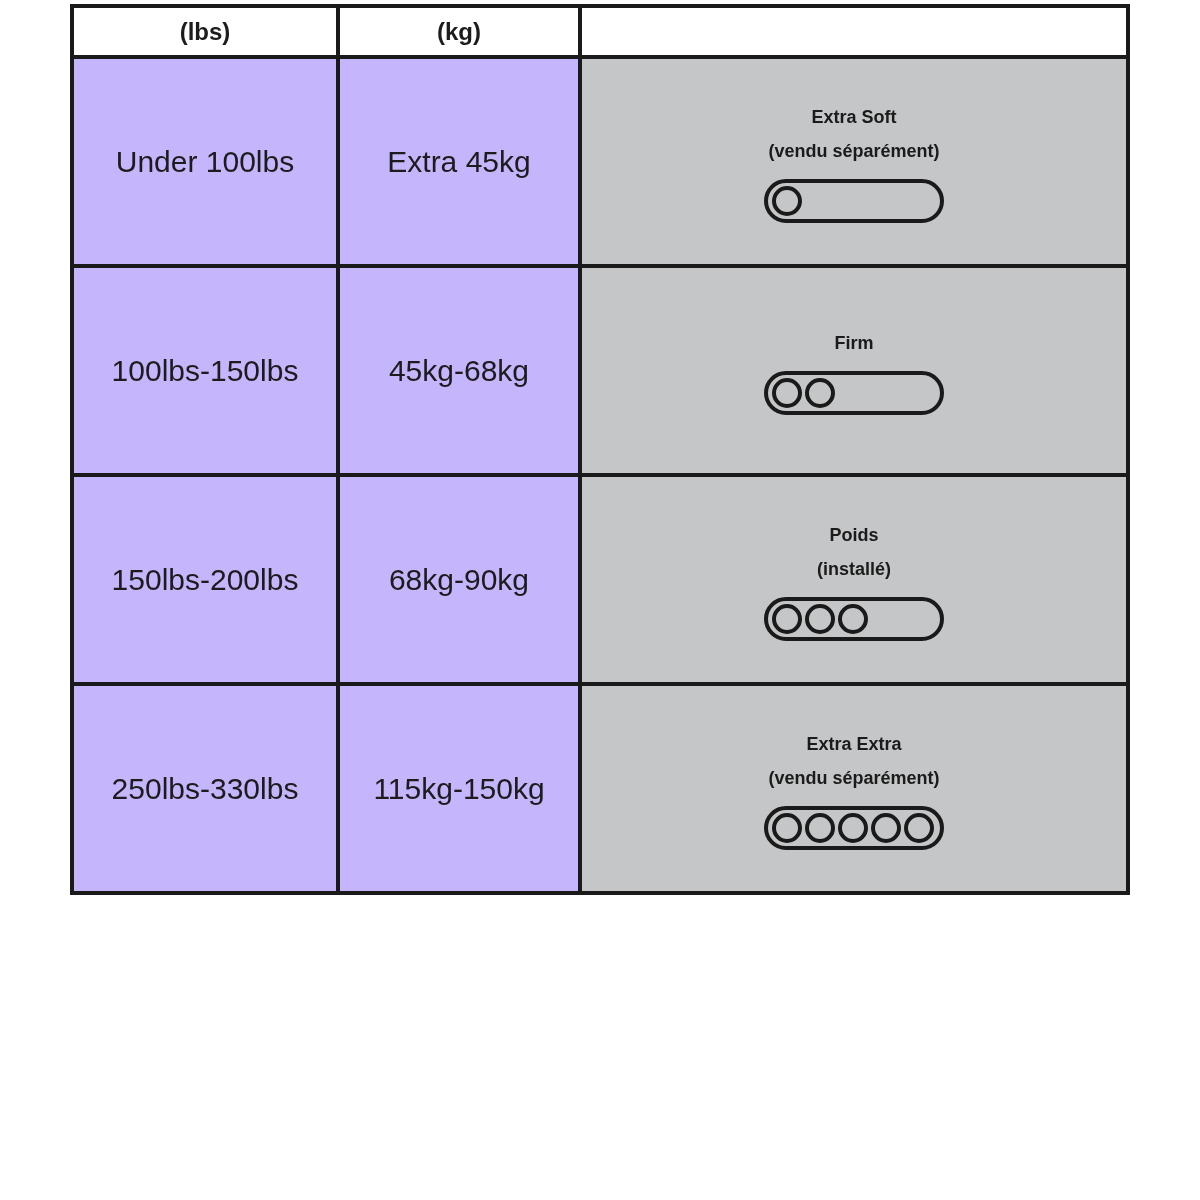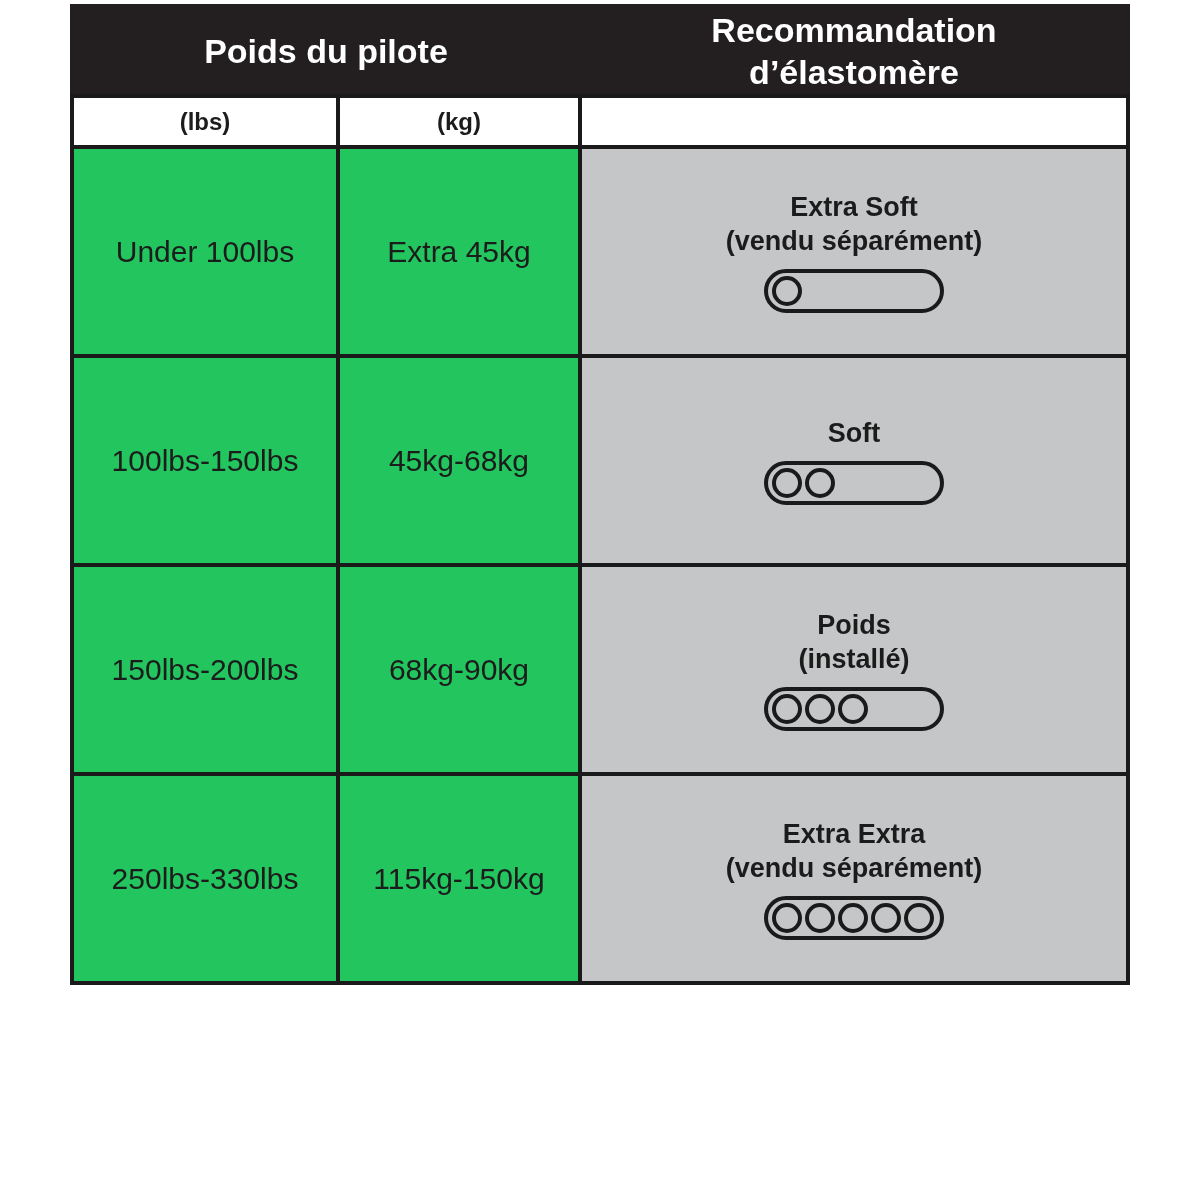--- a/index.html
+++ b/index.html
@@ -45,35 +45,35 @@
     border-bottom-color:var(--border);
   }
   tr.subhead td{
     height:47px;
     font-size:24px;
     font-weight:bold;
     background:#ffffff;
   }
   tr.datarow{height:209px;}
   tr.datarow td{
-    background:#22c55e;
+    background:#c4b5fd;
     font-size:30px;
     font-weight:400;
   }
   tr.datarow td.reco{
     background:var(--cell-gray);
   }
   .rec{
     display:flex;
     flex-direction:column;
     align-items:center;
     justify-content:center;
   }
   .rec-label{
-    font-size:27px;
+    font-size:18px;
     font-weight:bold;
     line-height:34px;
     color:#1b1b1b;
   }
   .pill{
     margin-top:11px;
     box-sizing:border-box;
     width:180px;
     height:44px;
     border:4px solid var(--border);
@@ -99,27 +99,20 @@
 <body>
 
 <table class="spec">
   <colgroup>
       <col class="c1">
       <col class="c2">
       <col class="c3">
     </colgroup>
 
   <tbody>
-      <tr class="head">
-    <th colspan="2">Poids du pilote</th>
-    <th>
-      <div>Recommandation</div>
-      <div>d’élastomère</div>
-    </th>
-  </tr>
 
   <tr class="subhead">
     <td>(lbs)</td>
     <td>(kg)</td>
     <td></td>
   </tr>
 
   <tr class="datarow">
     <td>Under 100lbs</td>
     <td>Extra 45kg</td>
@@ -132,21 +125,21 @@
             </div>
       </div>
     </td>
   </tr>
 
   <tr class="datarow">
     <td>100lbs-150lbs</td>
     <td>45kg-68kg</td>
     <td class="reco">
       <div class="rec">
-        <div class="rec-label">Soft</div>
+        <div class="rec-label">Firm</div>
 
         <div class="pill">
               <span class="dot"></span>
               <span class="dot"></span>
             </div>
       </div>
     </td>
   </tr>
 
   <tr class="datarow">

